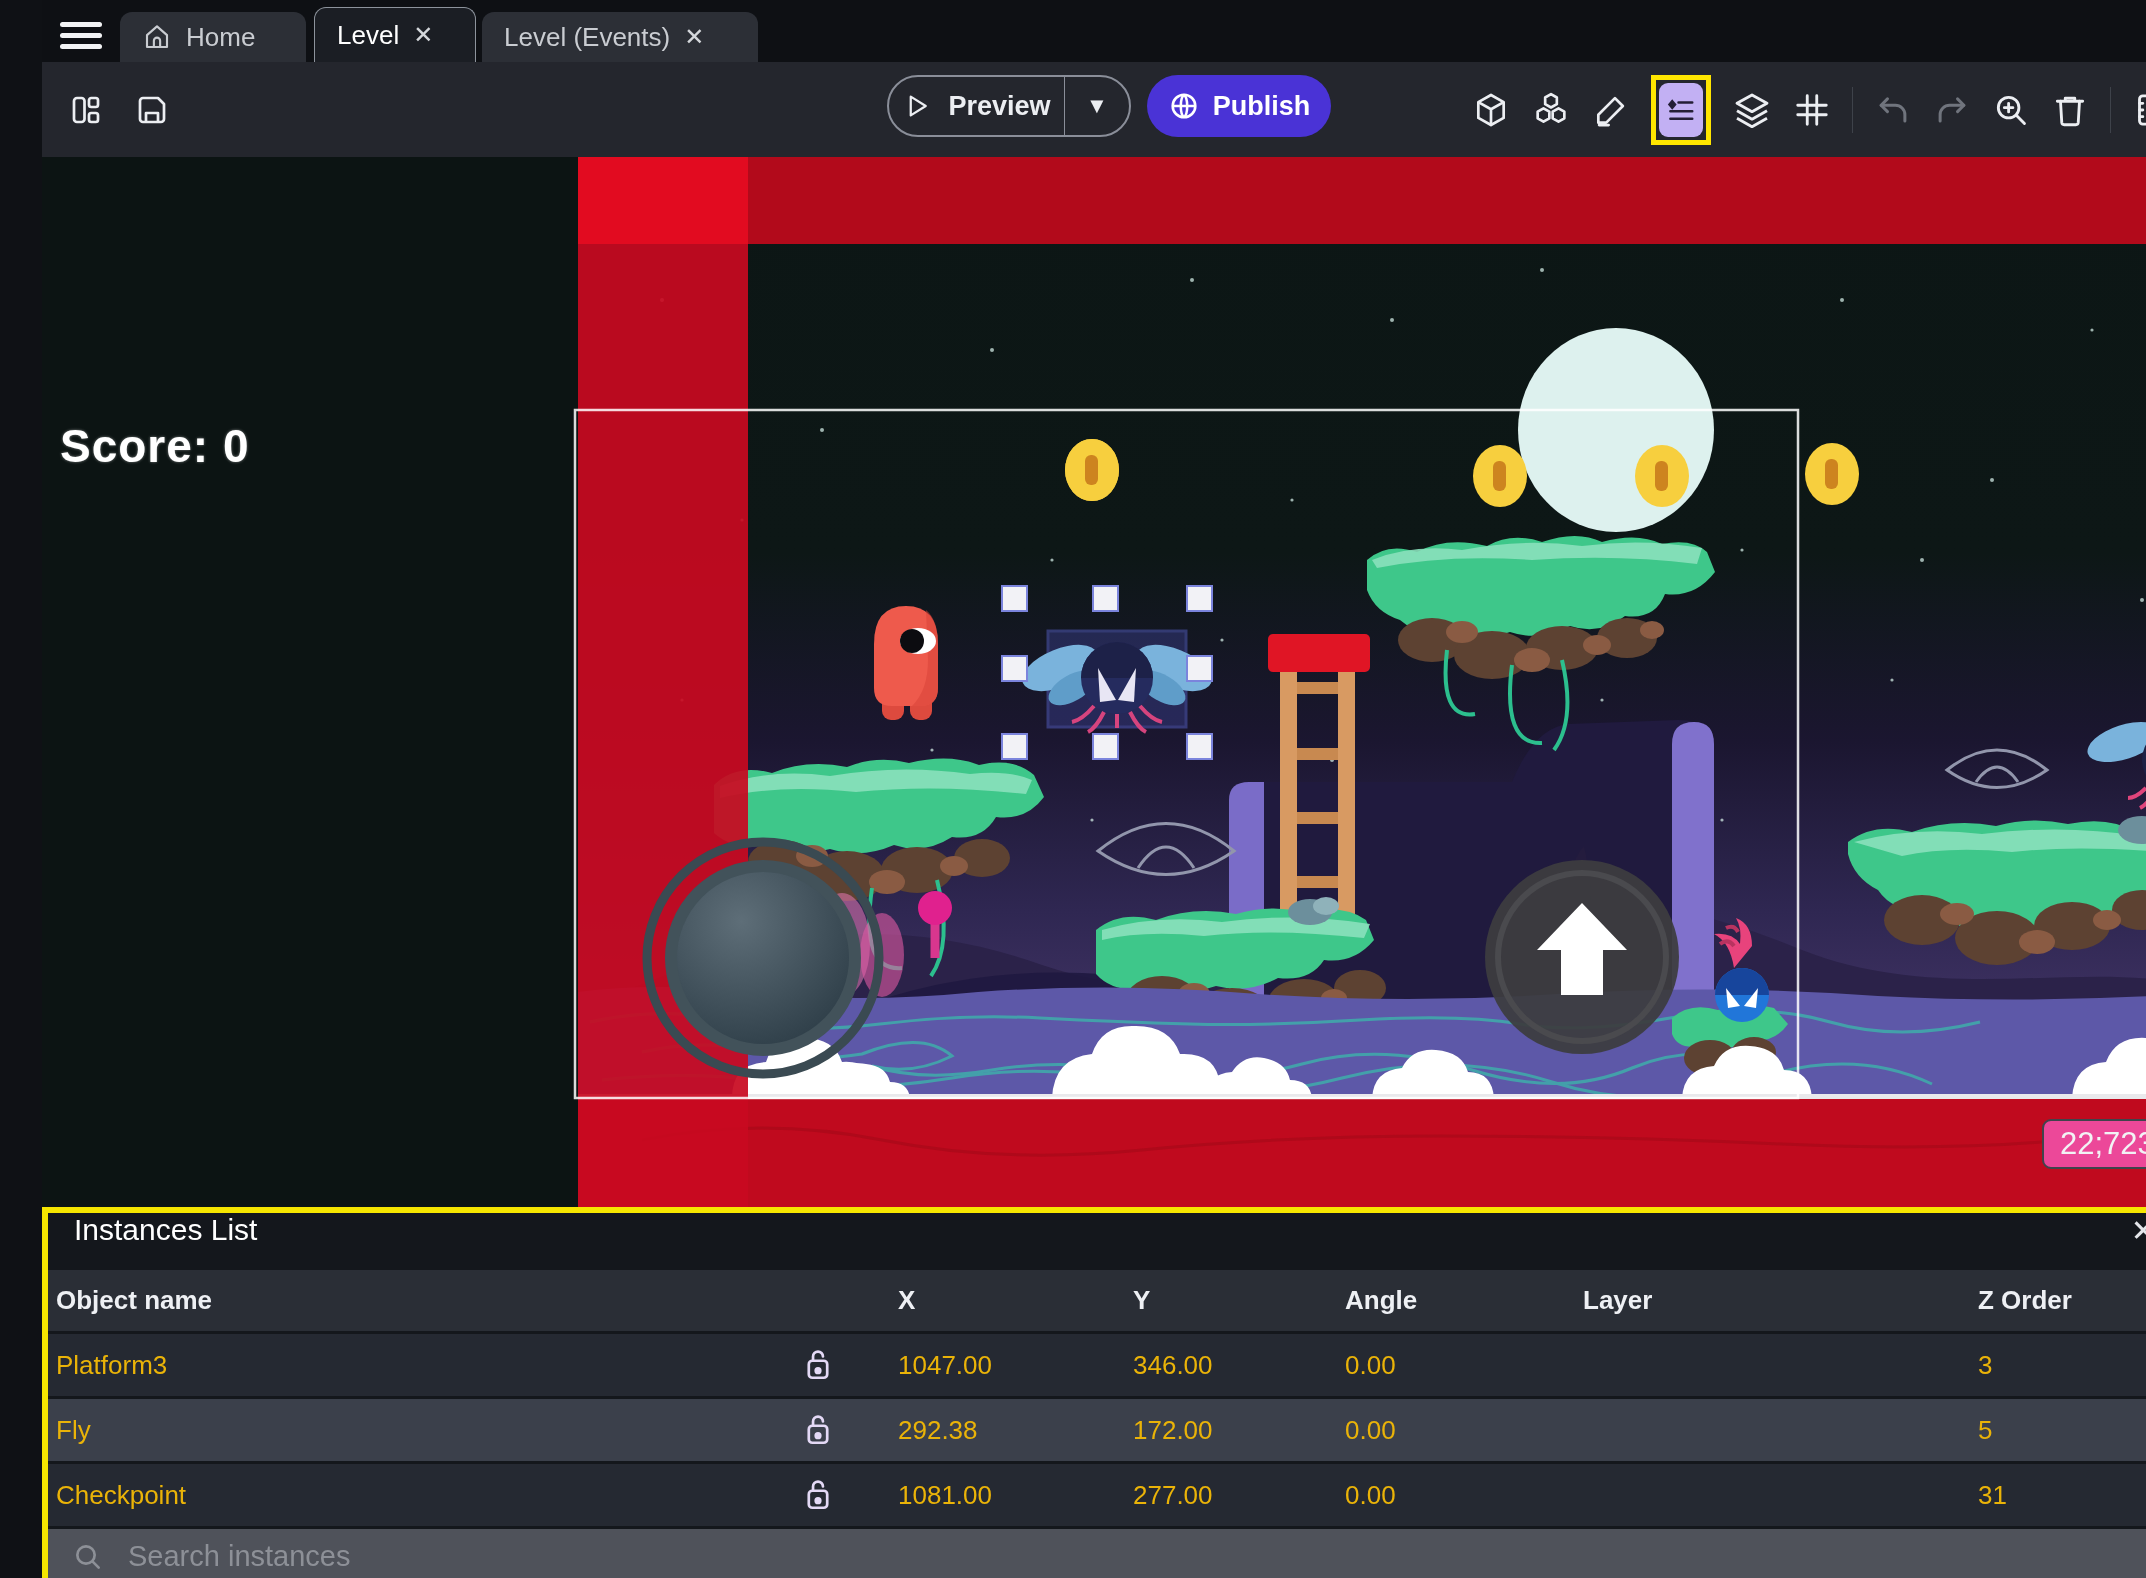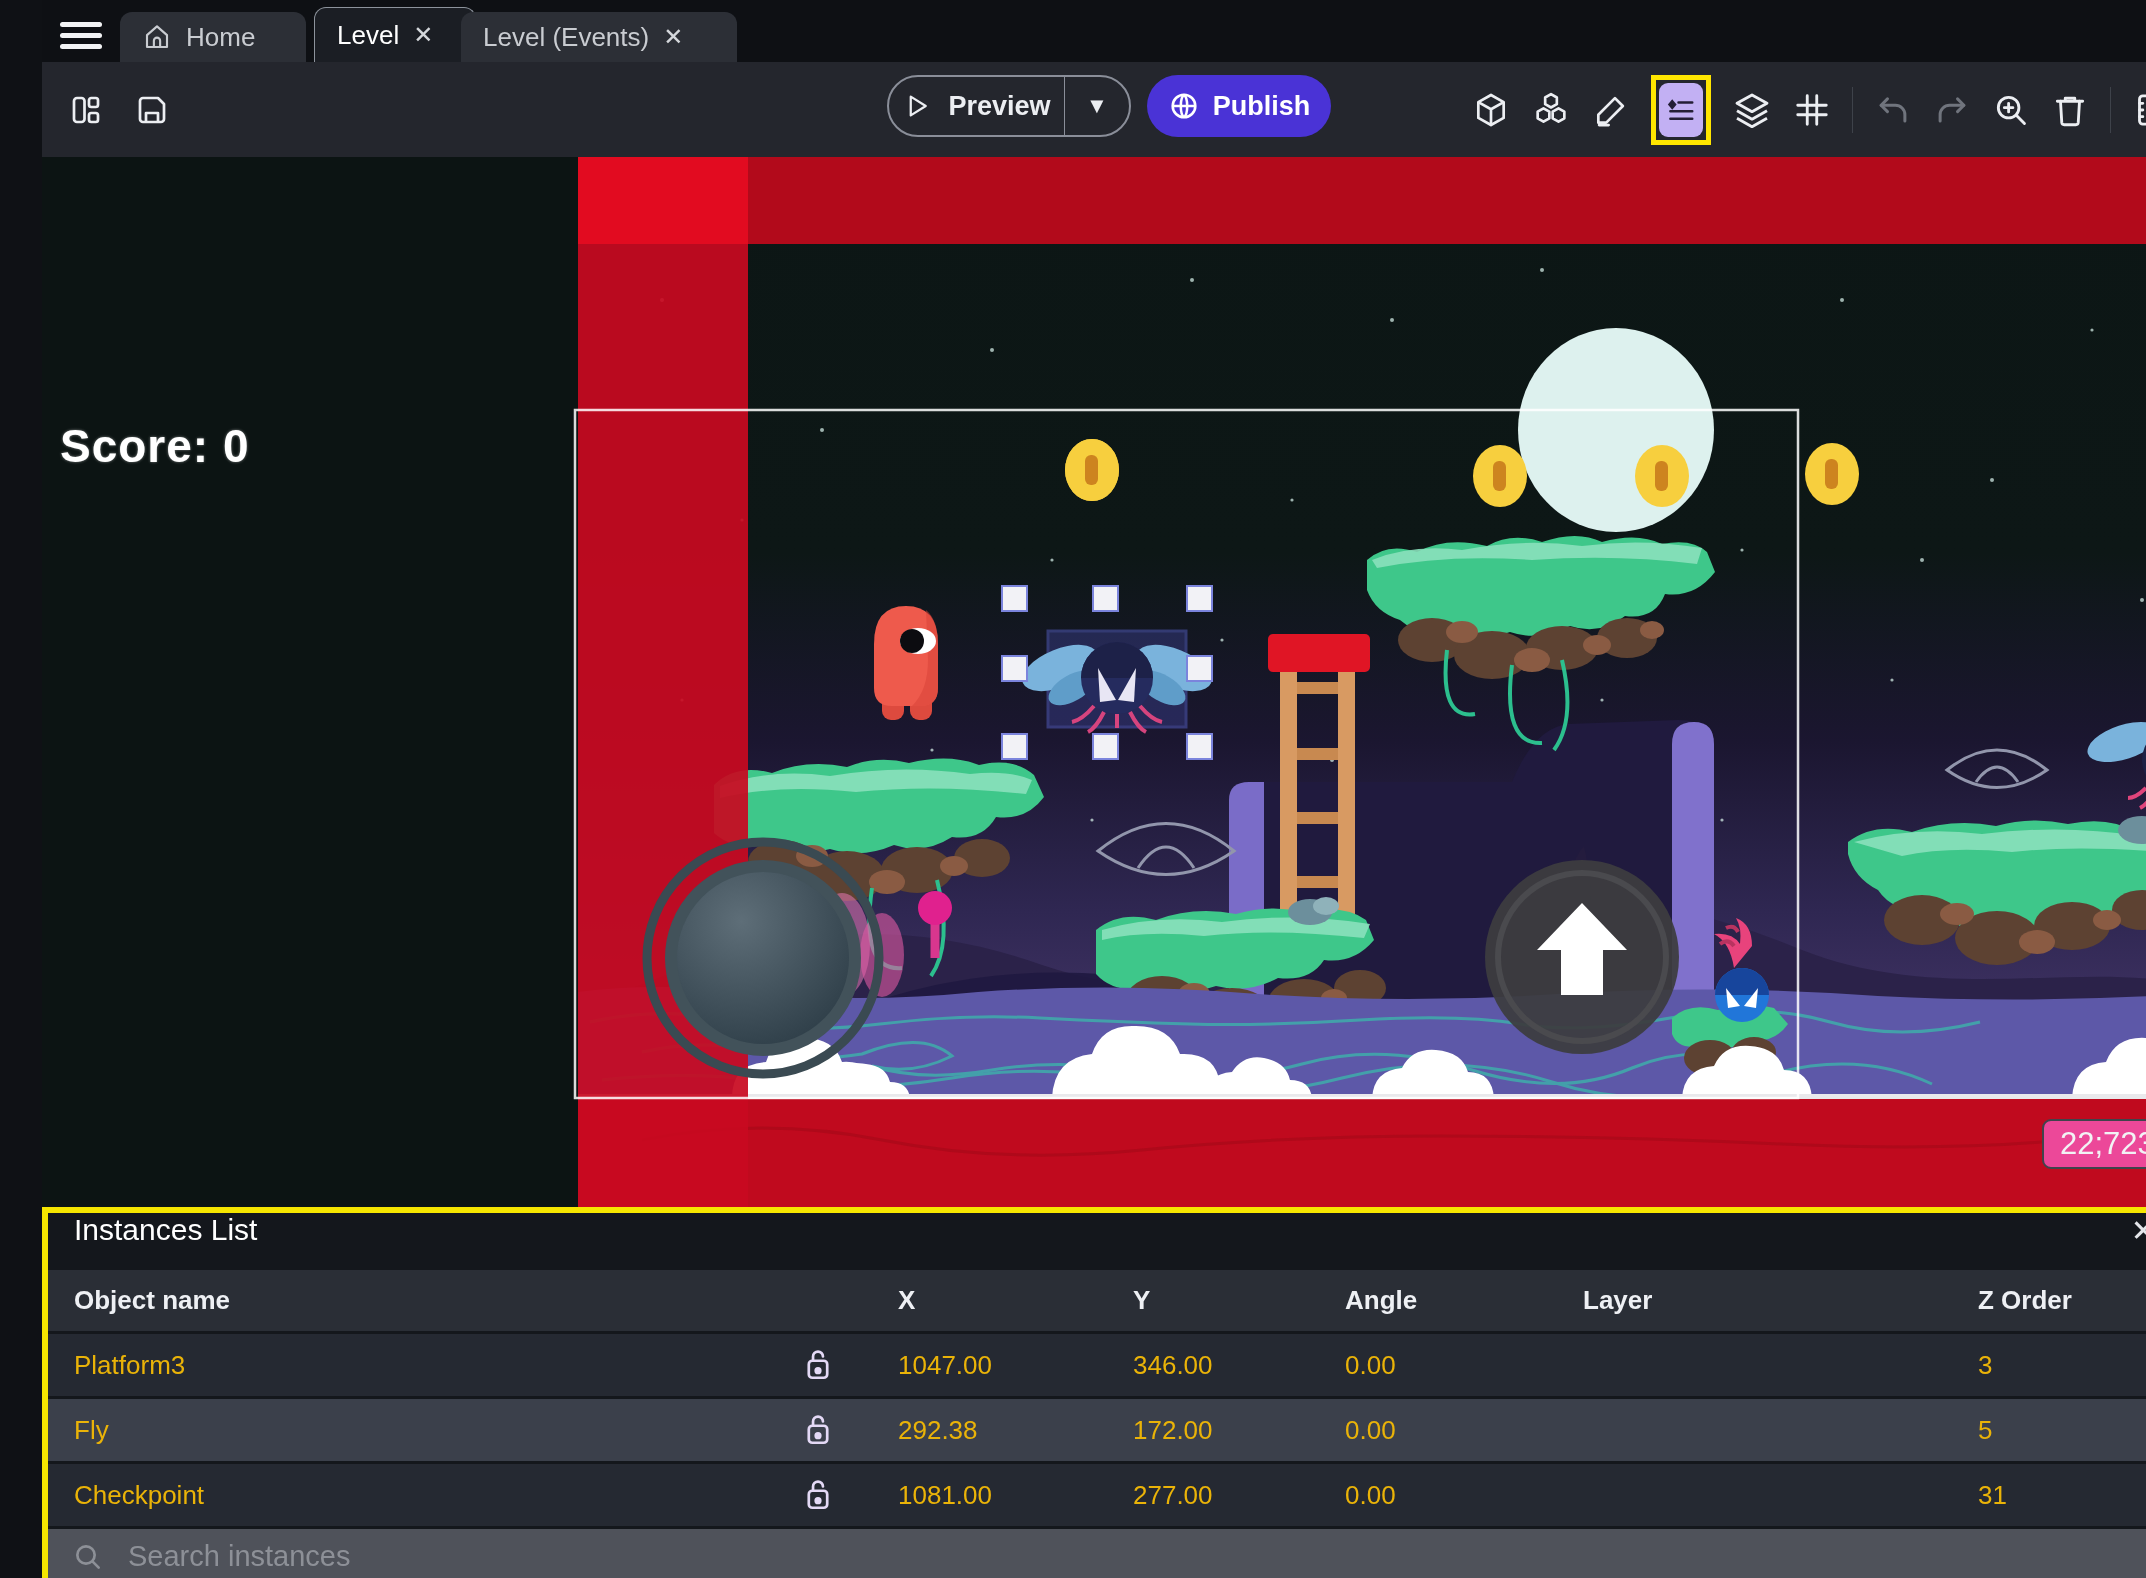--- a/index.html
+++ b/index.html
@@ -8,21 +8,21 @@
   
   .tabbar{position:absolute;left:0;top:0;width:2146px;height:62px;background:#0e1014;}
   .hamburger{position:absolute;left:18px;top:16px;width:42px;height:32px;cursor:pointer;}
   .hamburger span{display:block;height:5px;background:#f2f3f5;border-radius:3px;margin:6px 0;}
   .tab{position:absolute;top:12px;height:50px;display:flex;align-items:center;gap:14px;
        padding:0 22px;border-radius:12px 12px 0 0;background:#2c2f36;color:#c9ccd1;font-size:26px;}
   .tab.active{top:7px;height:55px;background:#1b1e24;border:1px solid #8d939c;border-bottom:none;color:#fff;}
   .tab .tclose{font-size:24px;color:#d4d7db;cursor:pointer;line-height:1;}
   .tab-home{left:78px;width:186px;box-sizing:border-box;}
   .tab-level{left:272px;width:162px;box-sizing:border-box;}
-  .tab-events{left:419px;width:276px;box-sizing:border-box;}
+  .tab-events{left:440px;width:276px;box-sizing:border-box;}
   
   .toolbar{position:absolute;left:0;top:62px;width:2146px;height:95px;background:#24262d;}
   .tb-left{position:absolute;left:26px;top:0;height:95px;display:flex;align-items:center;gap:30px;}
   .tbtn{display:flex;align-items:center;justify-content:center;cursor:pointer;}
   .preview-btn{position:absolute;left:845px;top:13px;width:244px;height:62px;border:2px solid #8a8e99;
       border-radius:31px;display:flex;align-items:flex-start;box-sizing:border-box;cursor:pointer;}
   .preview-main{flex:1;display:flex;align-items:center;justify-content:center;gap:16px;
       font-size:27px;font-weight:bold;color:#eceef2;height:100%;}
   .preview-caret{width:64px;height:100%;border-left:1px solid #8a8e99;display:flex;align-items:center;
       justify-content:center;color:#eceef2;font-size:22px;cursor:pointer;}
@@ -45,21 +45,21 @@
   
   .panel{position:absolute;left:0;top:1207px;width:2146px;height:371px;box-sizing:border-box;
       border:6px solid #f6e600;background:#14171c;}
   .panel-title-row{height:57px;display:flex;align-items:flex-start;justify-content:space-between;padding:0 26px;}
   .panel-title{font-size:30px;color:#ffffff;}
   .panel-close{font-size:30px;color:#e4e6ea;cursor:pointer;}
   .igrid{display:grid;grid-template-columns:720px 100px 235px 212px 238px 395px 1fr;align-items:center;}
   .ihead{height:61px;background:#2a2e36;font-weight:bold;font-size:26px;color:#eef0f4;}
   .irow{height:62px;background:#252932;border-top:3px solid #14171c;font-size:26px;color:#eab308;cursor:pointer;}
   .irow.selected{background:#3b404b;}
-  .cell-pad{padding-left:26px;}
+  .cell-pad{padding-left:8px;}
   .vcell{padding-left:30px;}
   .lockcell{display:flex;justify-content:center;}
   .search-row{height:55px;background:#4f525a;border-top:3px solid #14171c;display:flex;align-items:center;
       padding:0 24px;gap:22px;}
   .search-row input{background:transparent;border:none;outline:none;font-size:29px;color:#e8eaed;
       font-family:"Liberation Sans",sans-serif;width:1800px;}
   .search-row input::placeholder{color:#8d9097;}
   svg.icon{display:block;}
 </style>
 </head>

